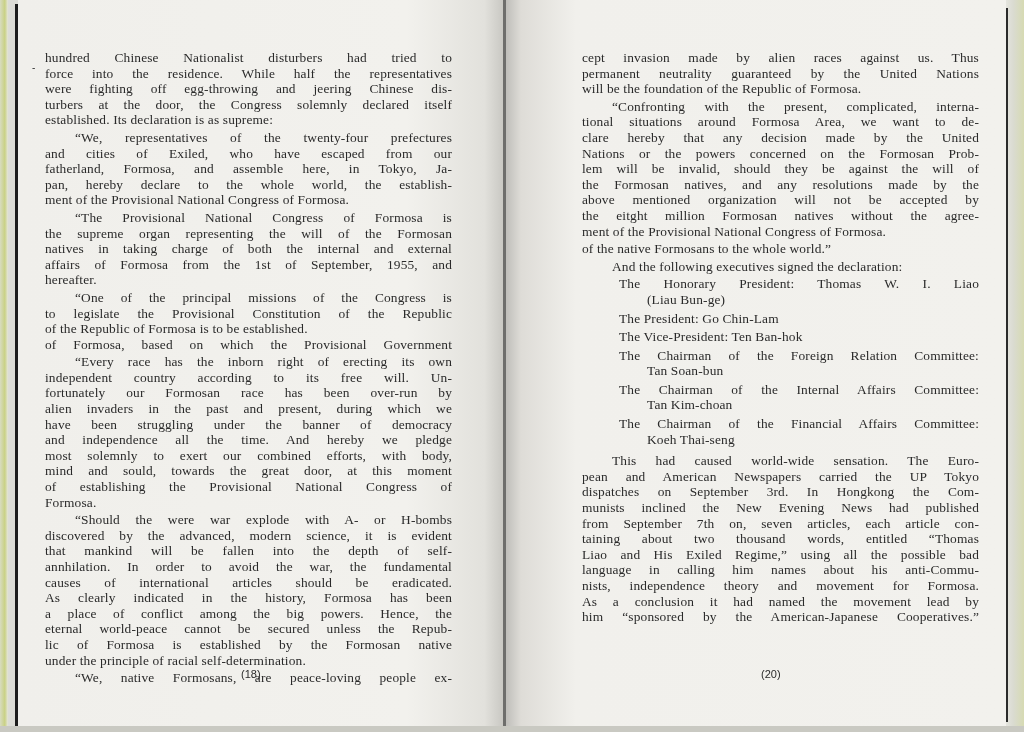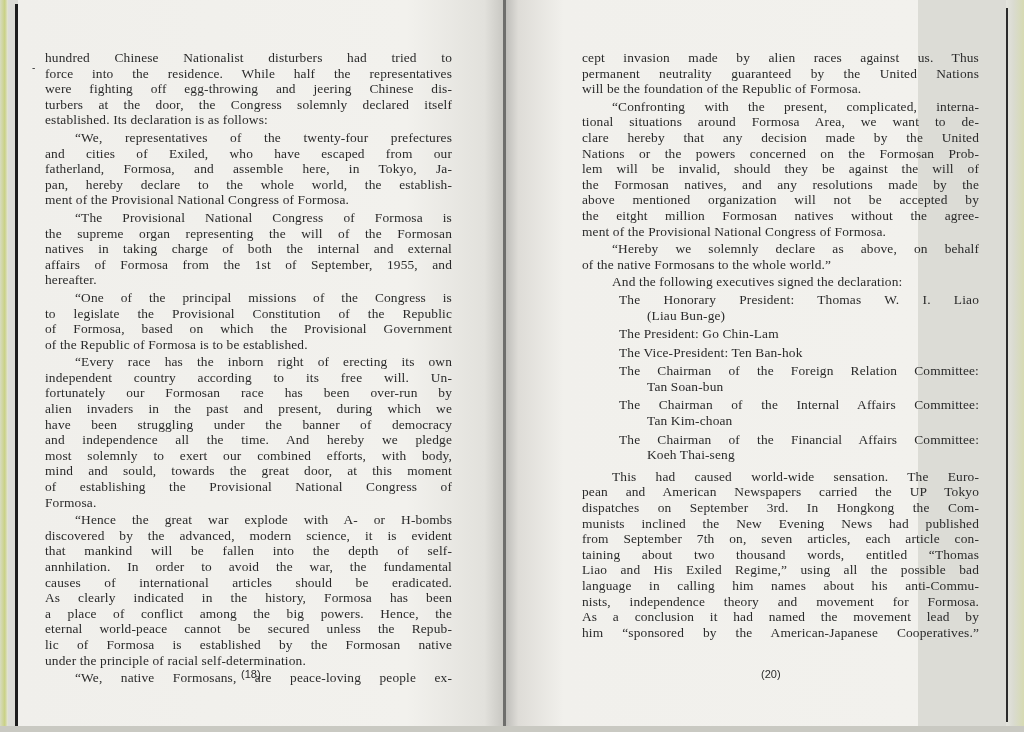--- a/index.html
+++ b/index.html
@@ -37,21 +37,21 @@
       color: #2a2a2a;
       font-family: "Liberation Serif", "DejaVu Serif", serif;
     }
     .page-left {
       left: 18px;
       width: 486px;
       background: linear-gradient(to right, #f0efeb 0%, #f2f1ed 80%, #e2e1dc 96%, #c8c7c2 100%);
     }
     .page-right {
       left: 506px;
-      width: 412px;
+      width: 500px;
       background: linear-gradient(to right, #bfbeba 0%, #dedcd7 3%, #f1f0ec 14%, #f2f1ed 100%);
     }
     .gutter {
       position: absolute;
       left: 503px; top: 0;
       width: 4px; height: 732px;
       background: #6e6e6c;
     }
     
     .edge-right {
@@ -139,21 +139,21 @@
 
   <div class="page page-left">
     <span class="mark" style="left:14px; top:62px;">-</span>
     <div class="text-block">
 
       <div class="para noindent">
         <span class="line">hundred Chinese Nationalist disturbers had tried to</span>
         <span class="line">force into the residence. While half the representatives</span>
         <span class="line">were fighting off egg-throwing and jeering Chinese dis-</span>
         <span class="line">turbers at the door, the Congress solemnly declared itself</span>
-        <span class="line last">established. Its declaration is as follows:</span>
+        <span class="line last">established. Its declaration is as supreme:</span>
       </div>
 
       <div class="para noindent">
         <span class="line indent">“We, representatives of the twenty-four prefectures</span>
         <span class="line">and cities of Exiled, who have escaped from our</span>
         <span class="line">fatherland, Formosa, and assemble here, in Tokyo, Ja-</span>
         <span class="line">pan, hereby declare to the whole world, the establish-</span>
         <span class="line last">ment of the Provisional National Congress of Formosa.</span>
       </div>
 
@@ -161,39 +161,39 @@
         <span class="line indent">“The Provisional National Congress of Formosa is</span>
         <span class="line">the supreme organ representing the will of the Formosan</span>
         <span class="line">natives in taking charge of both the internal and external</span>
         <span class="line">affairs of Formosa from the 1st of September, 1955, and</span>
         <span class="line last">hereafter.</span>
       </div>
 
       <div class="para noindent">
         <span class="line indent">“One of the principal missions of the Congress is</span>
         <span class="line">to legislate the Provisional Constitution of the Republic</span>
+        <span class="line last">of the Republic of Formosa is to be established.</span>
         <span class="line">of Formosa, based on which the Provisional Government</span>
-        <span class="line last">of the Republic of Formosa is to be established.</span>
       </div>
 
       <div class="para noindent">
         <span class="line indent">“Every race has the inborn right of erecting its own</span>
         <span class="line">independent country according to its free will. Un-</span>
         <span class="line">fortunately our Formosan race has been over-run by</span>
         <span class="line">alien invaders in the past and present, during which we</span>
         <span class="line">have been struggling under the banner of democracy</span>
         <span class="line">and independence all the time. And hereby we pledge</span>
         <span class="line">most solemnly to exert our combined efforts, with body,</span>
         <span class="line">mind and sould, towards the great door, at this moment</span>
         <span class="line">of establishing the Provisional National Congress of</span>
         <span class="line last">Formosa.</span>
       </div>
 
       <div class="para noindent">
-        <span class="line indent">“Hence the great war explode with A- or H-bombs</span>
+        <span class="line indent">“Should the were war explode with A- or H-bombs</span>
         <span class="line">discovered by the advanced, modern science, it is evident</span>
         <span class="line">that mankind will be fallen into the depth of self-</span>
         <span class="line">annhilation. In order to avoid the war, the fundamental</span>
         <span class="line">causes of international articles should be eradicated.</span>
         <span class="line">As clearly indicated in the history, Formosa has been</span>
         <span class="line">a place of conflict among the big powers. Hence, the</span>
         <span class="line">eternal world-peace cannot be secured unless the Repub-</span>
         <span class="line">lic of Formosa is established by the Formosan native</span>
         <span class="line last">under the principle of racial self-determination.</span>
       </div>
@@ -219,21 +219,20 @@
         <span class="line">tional situations around Formosa Area, we want to de-</span>
         <span class="line">clare hereby that any decision made by the United</span>
         <span class="line">Nations or the powers concerned on the Formosan Prob-</span>
         <span class="line">lem will be invalid, should they be against the will of</span>
         <span class="line">the Formosan natives, and any resolutions made by the</span>
         <span class="line">above mentioned organization will not be accepted by</span>
         <span class="line">the eitght million Formosan natives without the agree-</span>
         <span class="line last">ment of the Provisional National Congress of Formosa.</span>
       </div>
       <div class="para noindent">
-        <span class="line indent">“Hereby we solemnly declare as above, on behalf</span>
         <span class="line last">of the native Formosans to the whole world.”</span>
       </div>
       <div class="para noindent">
         <span class="line last indent">And the following executives signed the declaration:</span>
       </div>
 
       <div class="exec-list">
         <div class="exec-item">
           <span class="line">The Honorary President:   Thomas W. I. Liao</span>
           <span class="line last sub">(Liau Bun-ge)</span>

